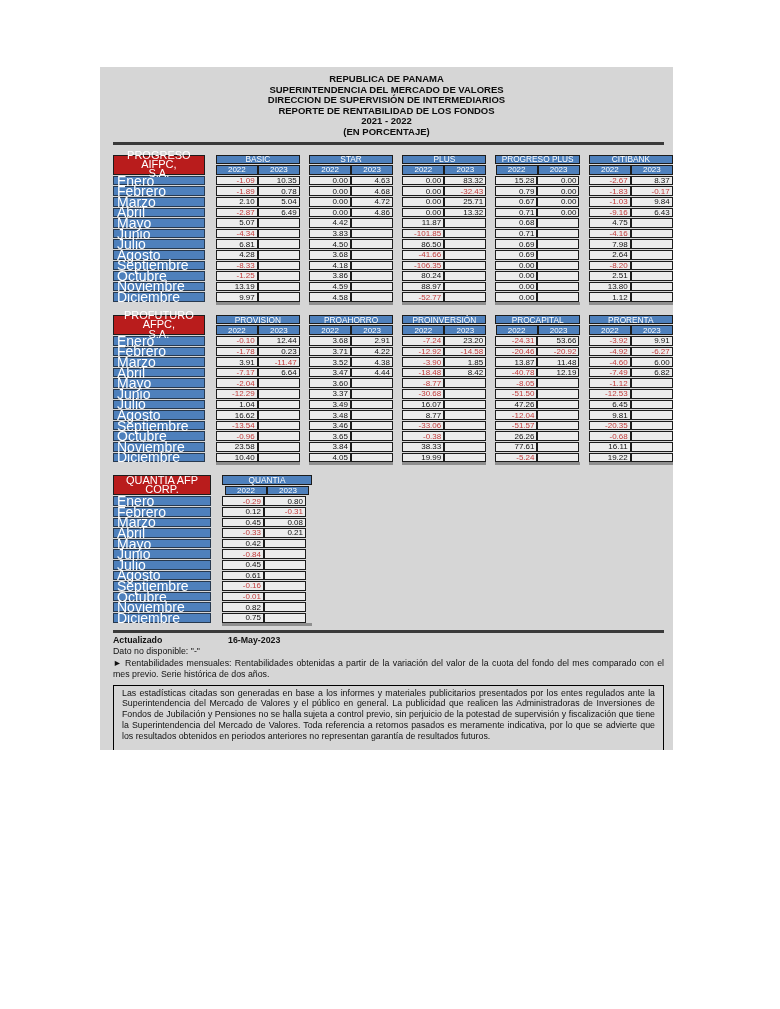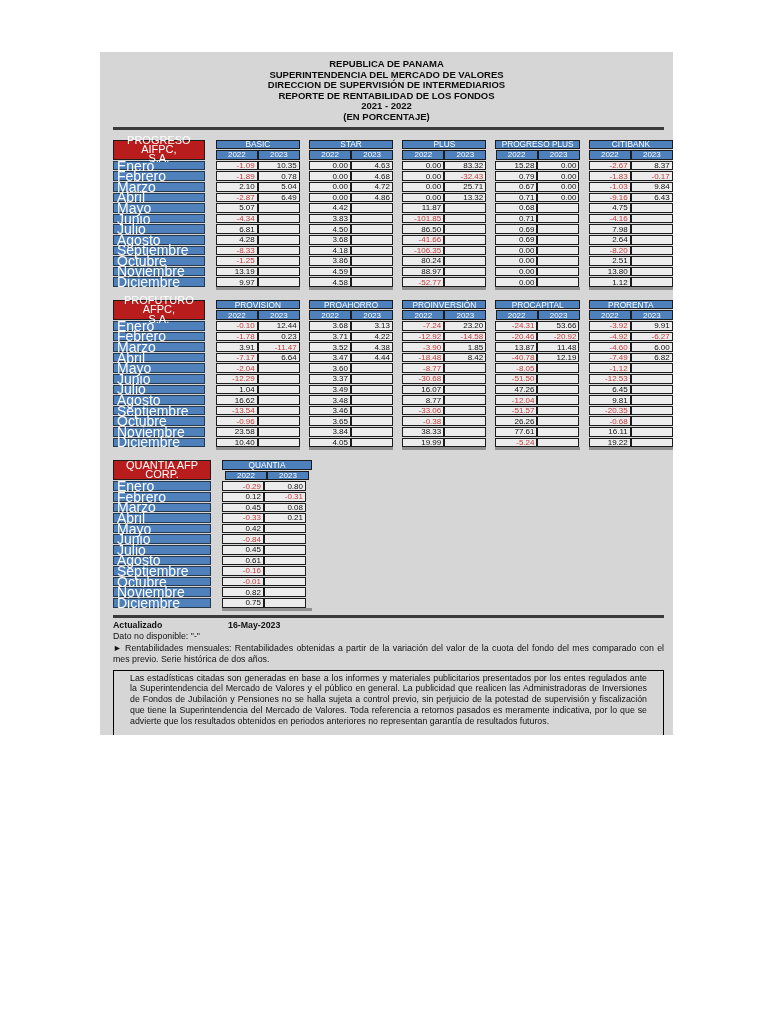--- a/index.html
+++ b/index.html
@@ -1,18 +1,18 @@
 <!DOCTYPE html>
 <html><head>
 <meta charset="utf-8">
 <style>
   * { margin:0; padding:0; box-sizing:border-box; }
   html,body { width:780px; height:1009px; background:#ffffff;
     font-family:"Liberation Sans","DejaVu Sans",sans-serif; color:#111; }
-  .sheet { position:absolute; left:100px; top:52px; width:573px; height:683px;
+  .sheet { position:absolute; left:100px; top:67px; width:573px; height:683px;
     background:#d6d6d6; overflow:hidden; }
   .hdr { padding-top:7px; text-align:center; font-weight:bold; font-size:9.5px;
     line-height:10.6px; color:#0c0c0c; }
   .rule { height:3px; background:#3a3a3a; width:551px; margin:4px 0 0 13px; }
   .rule2 { height:3px; background:#3a3a3a; width:551px; margin:4px 0 0 13px; }
 
   .blocks { }
   .block { display:flex; align-items:flex-start; padding-left:13px; margin-top:10px; }
   .label-col { width:98px; margin-right:2px; }
   .label-head { height:20.2px; background:#b91c1c; border:1px solid #1c1c1c;
@@ -31,21 +31,21 @@
   .cell { width:42px; height:9.6px; background:#ececec; border:1px solid #1c1c1c;
     font-size:8px; display:flex; align-items:center; justify-content:flex-end;
     padding-right:2px; color:#111; }
   .cell.neg { color:#c23b3b; }
 
   .foot { margin-left:13px; width:551px; font-size:8.8px; line-height:11px; }
   .act-row { display:flex; font-weight:bold; margin-top:2px; }
   .act-label { width:115px; }
   .nota { text-align:justify; margin-top:1px; }
   .disc-box { margin:5px 0 0 13px; width:551px; height:68px; border:1.5px solid #000;
-    padding:2px 16px; font-size:8.8px; line-height:10.8px; text-align:justify;
+    padding:2px 8px; font-size:8.8px; line-height:10.8px; text-align:justify;
     overflow:hidden; }
 </style>
 </head>
 <body>
 
 <div class="sheet">
   <div class="hdr">
     <div>REPUBLICA DE PANAMA</div>
     <div>SUPERINTENDENCIA DEL MERCADO DE VALORES</div>
     <div>DIRECCION  DE SUPERVISIÓN DE INTERMEDIARIOS</div>
@@ -422,21 +422,21 @@
           </div>
         </div>
         <div class="tbl">
           <div class="tbl-title">PROAHORRO</div>
           <div class="tbl-years">
             <div class="year-cell">2022</div>
             <div class="year-cell">2023</div>
           </div>
           <div class="data-row">
             <div class="cell">3.68</div>
-            <div class="cell">3.13</div>
+            <div class="cell">2.91</div>
           </div>
           <div class="data-row">
             <div class="cell">3.71</div>
             <div class="cell">4.22</div>
           </div>
           <div class="data-row">
             <div class="cell">3.52</div>
             <div class="cell">4.38</div>
           </div>
           <div class="data-row">

